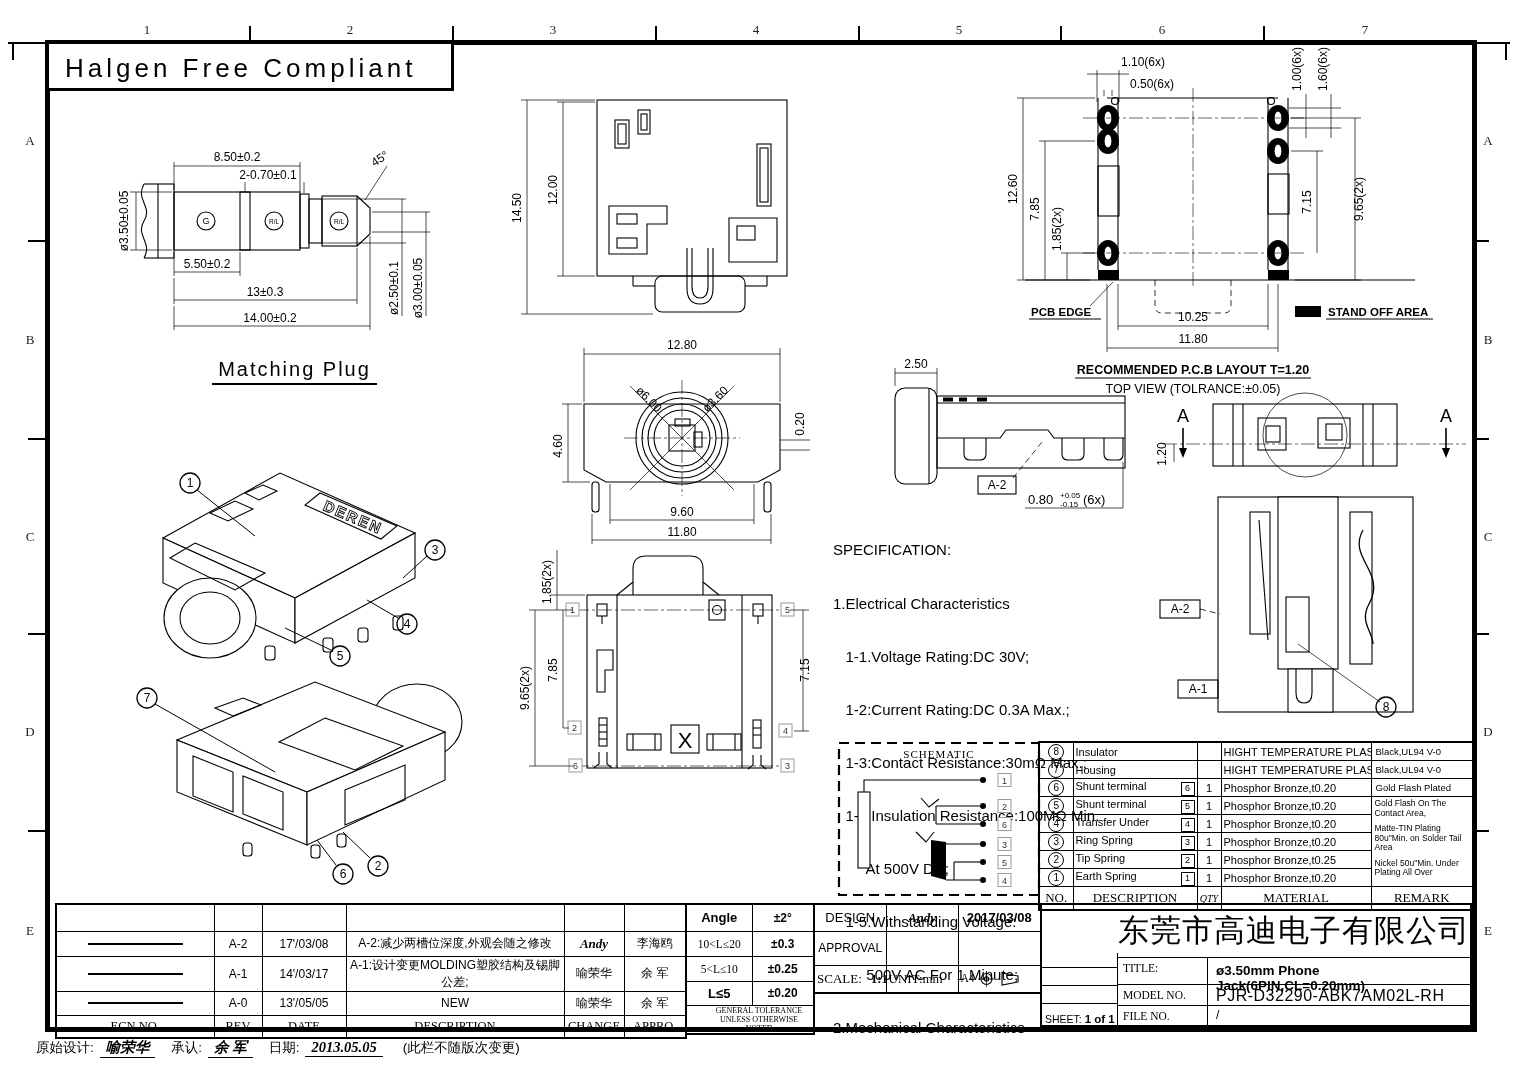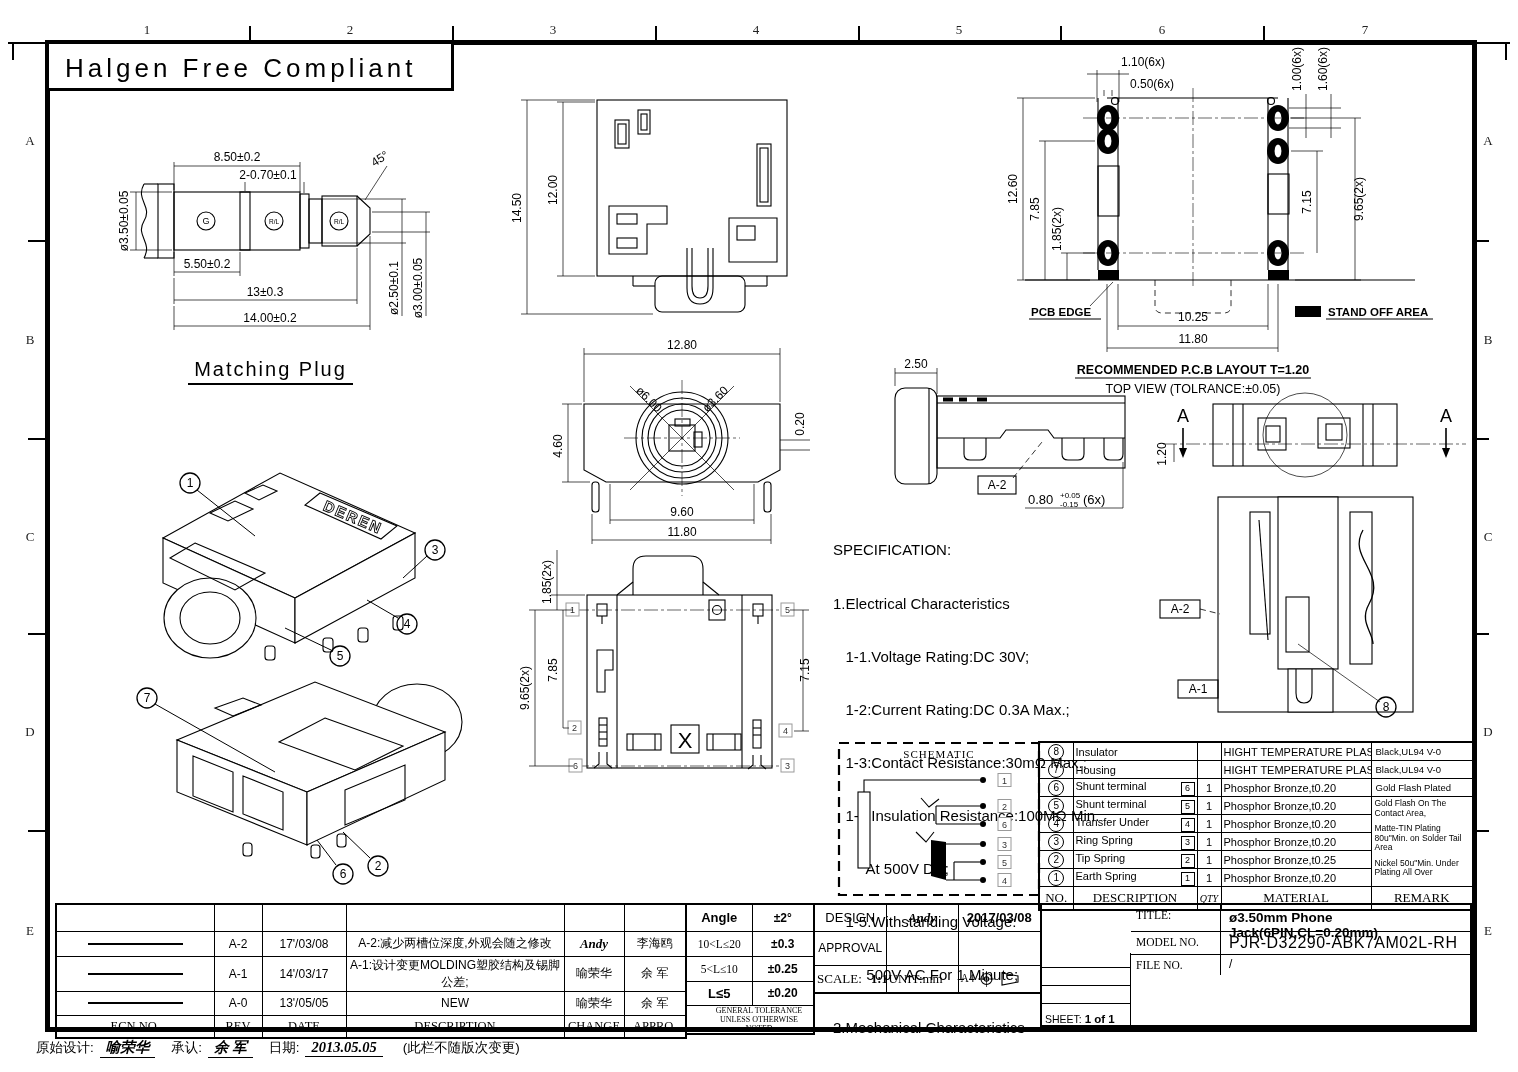--- a/index.html
+++ b/index.html
@@ -24,21 +24,21 @@
   svg text{stroke:none;fill:#000;font-family:"Liberation Sans",sans-serif;}
   svg .dt{font-size:12px;text-anchor:middle;}
   svg .dts{font-size:11px;text-anchor:middle;}
   svg .fk{fill:#000;stroke:none;}
   svg .wf{fill:#fff;}
   svg .tagbox{stroke:#9a9a9a;fill:#fff;stroke-width:1;}
   svg .tagtxt{font-size:9px;fill:#333;text-anchor:middle;}
   svg .bal{stroke-width:1.3;}
   svg .baltxt{font-size:12px;text-anchor:middle;}
   svg .logo{font-size:15px;font-weight:bold;letter-spacing:2px;fill:#fff;stroke:#000;stroke-width:.9;text-anchor:middle;}
-  .viewtitle{position:absolute;left:188px;top:358px;width:165px;text-align:center;font-size:20px;
+  .viewtitle{position:absolute;left:212px;top:358px;width:165px;text-align:center;font-size:20px;
              letter-spacing:2px;border-bottom:2px solid #000;padding-bottom:2px;}
   
   .spec{position:absolute;left:833px;top:506px;width:352px;font-size:15px;line-height:17.7px;white-space:pre;}
   
   table{border-collapse:collapse;table-layout:fixed;}
   td{border:1px solid #000;padding:0 2px;overflow:hidden;}
   .mat-table{position:absolute;left:1038px;top:741px;width:434px;border:2px solid #000;}
   .mat-table td{font-size:11px;height:17px;}
   .mat-table .hd{font-family:"Liberation Serif",serif;font-size:13px;text-align:center;height:22px;}
   .mat-table .cno{text-align:center;}
@@ -838,20 +838,21 @@
     <div class="tb-left">
       <div class="c c1"></div>
       <div class="c c2"></div>
       <div class="c c3"></div>
       <div class="c4">
         <span>SHEET:</span>
         <b>1 of 1</b>
       </div>
     </div>
     <div class="tb-right">
+      <div class="company">东莞市高迪电子有限公司</div>
       <div class="tb-row row-title">
         <div class="l">TITLE:</div>
         <div class="v">ø3.50mm Phone Jack(6PIN,CL=0.20mm)</div>
       </div>
       <div class="tb-row row-model">
         <div class="l">MODEL NO.</div>
         <div class="v">PJR-D32290-ABK7AM02L-RH</div>
       </div>
       <div class="tb-row row-file">
         <div class="l">FILE NO.</div>

